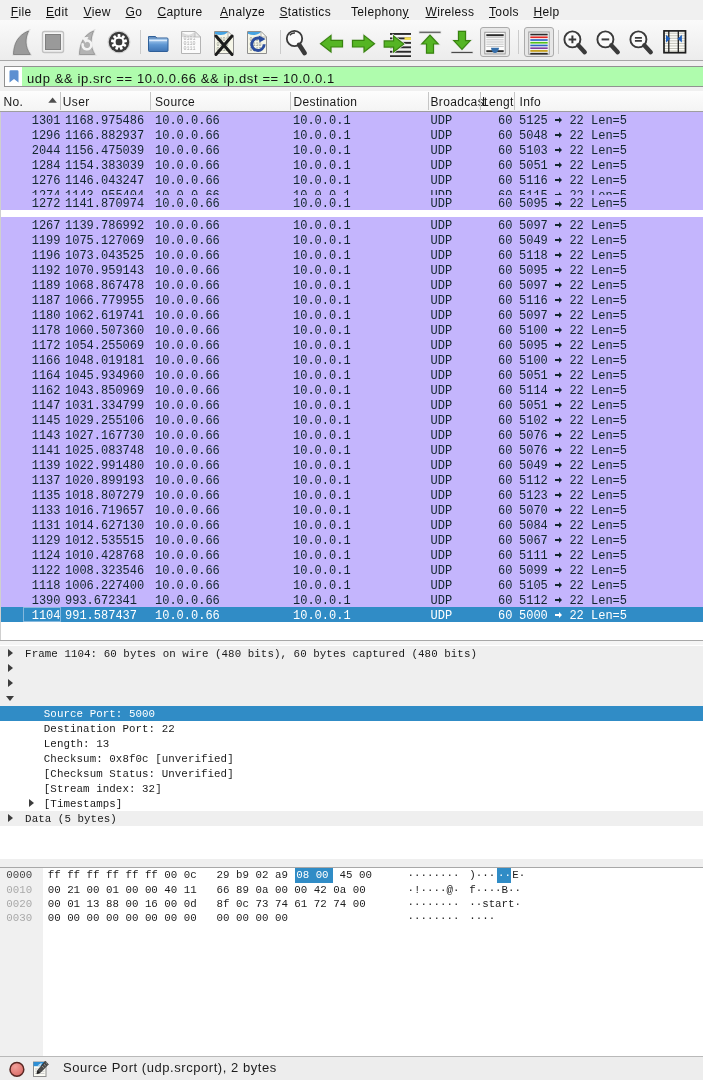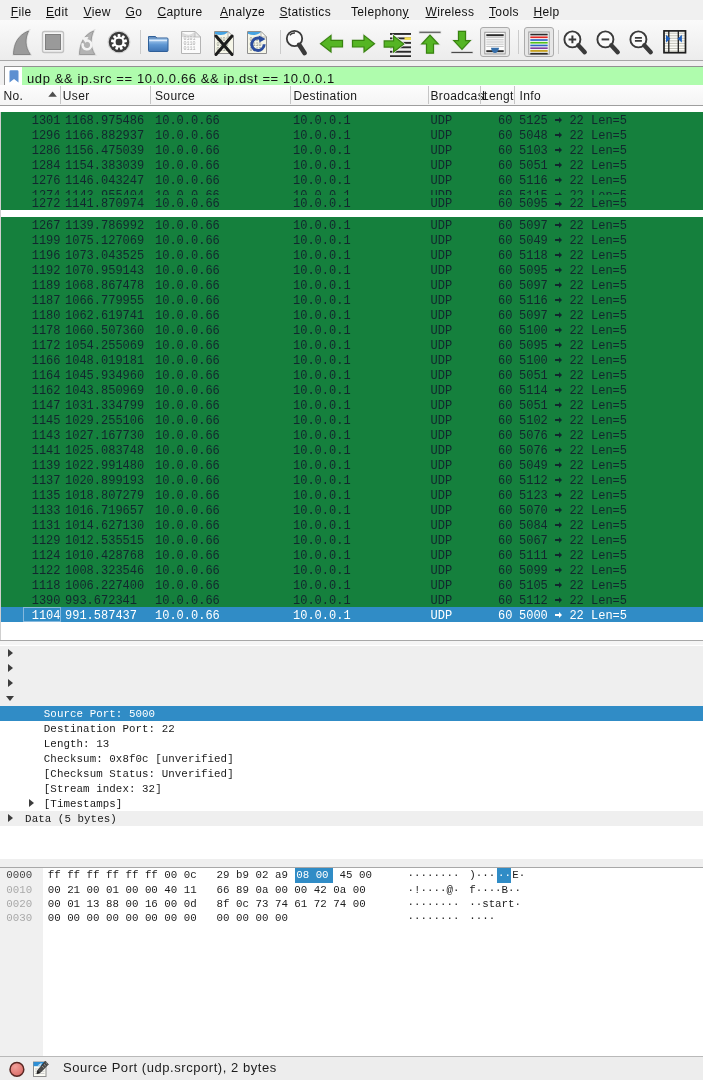--- a/index.html
+++ b/index.html
@@ -1,16 +1,16 @@
 <!DOCTYPE html>
 <html><head><meta charset="utf-8"><style>
 * { margin:0; padding:0; }
 body { width:703px; height:1080px; position:relative; overflow:hidden;
   font-family:"Liberation Sans", sans-serif; background:#ffffff; font-size:12px; }
-.prow { position:absolute; left:0; width:703px; height:15px; background:#15803d; color:#12272e;
+.prow { position:absolute; left:0; width:703px; height:15px; background:#c4b5fd; color:#12272e;
   font-family:"Liberation Mono", monospace; font-size:12px; line-height:15px; }
 .prow span { position:absolute; top:2.4px; white-space:pre; }
 .prow.sel { background:#308cc6; color:#ffffff; }
 .cno { left:0; width:60.5px; text-align:right; }
 .clen { left:470px; width:42.5px; text-align:right; }
 .hx { position:absolute; top:0; white-space:pre; }
 .ar2 { display:inline-block; width:7.2px; height:10px; vertical-align:-1.2px; position:relative; }
 .ar2::before { content:''; position:absolute; left:0.2px; top:4.4px; width:5px; height:1.6px; background:currentColor; }
 .ar2::after { content:''; position:absolute; right:0.2px; top:2.2px; width:0; height:0; border-left:3.8px solid currentColor; border-top:3px solid transparent; border-bottom:3px solid transparent; }
 </style></head><body>
@@ -193,21 +193,21 @@
   </svg>
 
 <div style="position:absolute;left:0;top:61px;width:703px;height:30px;background:#f0f0f0"></div>
 <div style="position:absolute;left:4px;top:66px;width:700px;height:21px;background:#ffffff;border:1px solid #919191;box-sizing:border-box"></div>
 <div style="position:absolute;left:21.5px;top:67px;width:681.5px;height:19px;background:#affcad"></div>
 <svg style="position:absolute;left:9px;top:70px" width="10" height="13" viewBox="0 0 10 13">
 <path d="M0.5,1.5 a1.2,1.2 0 0 1 1.2,-1.2 h6.6 a1.2,1.2 0 0 1 1.2,1.2 v11 l-4.5,-3.6 -4.5,3.6 z" fill="#5d90d1"></path>
   </svg>
 <span style="position:absolute;left:27px;top:71px;font-size:13px;letter-spacing:0.6px;color:#141414">udp &amp;&amp; ip.src == 10.0.0.66 &amp;&amp; ip.dst == 10.0.0.1</span>
 
-<div style="position:absolute;left:0;top:85px;width:703px;height:19.5px;background:linear-gradient(#fdfdfd,#f4f4f4);border-bottom:1.5px solid #9e9e9e;color:#1a1a1a;letter-spacing:0.35px">
+<div style="position:absolute;left:0;top:91px;width:703px;height:19.5px;background:linear-gradient(#fdfdfd,#f4f4f4);border-bottom:1.5px solid #9e9e9e;color:#1a1a1a;letter-spacing:0.35px">
     <span style="position:absolute;left:3.5px;top:4.3px">No.</span>
     <span style="position:absolute;left:62.8px;top:4.3px">User</span>
     <span style="position:absolute;left:155px;top:4.3px">Source</span>
     <span style="position:absolute;left:293.5px;top:4.3px">Destination</span>
     <span style="position:absolute;left:430.5px;top:4.3px">Broadcast</span>
     <span style="position:absolute;left:482px;top:4.3px;width:31.5px;overflow:hidden;white-space:pre">Lengtl</span>
     <span style="position:absolute;left:519.5px;top:4.3px">Info</span>
     <div style="position:absolute;left:59.5px;top:1px;width:1px;height:18px;background:#c6c6c6"></div>
     <div style="position:absolute;left:149.5px;top:1px;width:1px;height:18px;background:#c6c6c6"></div>
     <div style="position:absolute;left:289.5px;top:1px;width:1px;height:18px;background:#c6c6c6"></div>
@@ -231,21 +231,21 @@
 <div class="prow" style="top:126.5px">
     <span class="cno">1296</span>
     <span style="left:65px">1166.882937</span>
     <span style="left:155px">10.0.0.66</span>
     <span style="left:293px">10.0.0.1</span>
     <span style="left:430.5px">UDP</span>
     <span class="clen">60</span>
     <span style="left:519px">5048 <i class="ar2"></i> 22 Len=5</span>
   </div>
 <div class="prow" style="top:141.5px">
-    <span class="cno">1286</span>
+    <span class="cno">2044</span>
     <span style="left:65px">1156.475039</span>
     <span style="left:155px">10.0.0.66</span>
     <span style="left:293px">10.0.0.1</span>
     <span style="left:430.5px">UDP</span>
     <span class="clen">60</span>
     <span style="left:519px">5103 <i class="ar2"></i> 22 Len=5</span>
   </div>
 <div class="prow" style="top:156.5px">
     <span class="cno">1284</span>
     <span style="left:65px">1154.383039</span>
@@ -528,20 +528,21 @@
   </div>
 
 <div style="position:absolute;left:0;top:111.5px;width:1px;height:528.5px;background:#cfcfcf"></div>
 <div style="position:absolute;left:0;top:639.8px;width:703px;height:1.4px;background:#a8a8a8"></div>
 
 <div style="position:absolute;left:0;top:0;width:703px;font-family:'Liberation Mono', monospace;font-size:10.8px;letter-spacing:0.07px">
     <div style="position:absolute;left:0;top:641.2px;width:703px;height:4.3px;background:#f5f5f5"></div>
     <div style="position:absolute;left:0;top:645.5px;width:703px;height:0.5px;background:#e3e3e3"></div>
     <div style="position:absolute;left:0;top:646px;width:703px;height:15px;background:#efefef">
       <span style="position:absolute;left:8px;top:3px;width:0;height:0;border-left:5.5px solid #3d3d3d;border-top:4.5px solid transparent;border-bottom:4.5px solid transparent"></span>
+      <span style="position:absolute;left:25.1px;top:0.5px;line-height:15px;color:#1a1a1a;white-space:pre">Frame 1104: 60 bytes on wire (480 bits), 60 bytes captured (480 bits)</span>
     </div>
     <div style="position:absolute;left:0;top:661px;width:703px;height:15px;background:#efefef">
       <span style="position:absolute;left:8px;top:3px;width:0;height:0;border-left:5.5px solid #3d3d3d;border-top:4.5px solid transparent;border-bottom:4.5px solid transparent"></span>
     </div>
     <div style="position:absolute;left:0;top:676px;width:703px;height:15px;background:#efefef">
       <span style="position:absolute;left:8px;top:3px;width:0;height:0;border-left:5.5px solid #3d3d3d;border-top:4.5px solid transparent;border-bottom:4.5px solid transparent"></span>
     </div>
     <div style="position:absolute;left:0;top:691px;width:703px;height:15px;background:#efefef">
       <span style="position:absolute;left:5.5px;top:5px;width:0;height:0;border-top:5.5px solid #3d3d3d;border-left:4.5px solid transparent;border-right:4.5px solid transparent"></span>
     </div>

